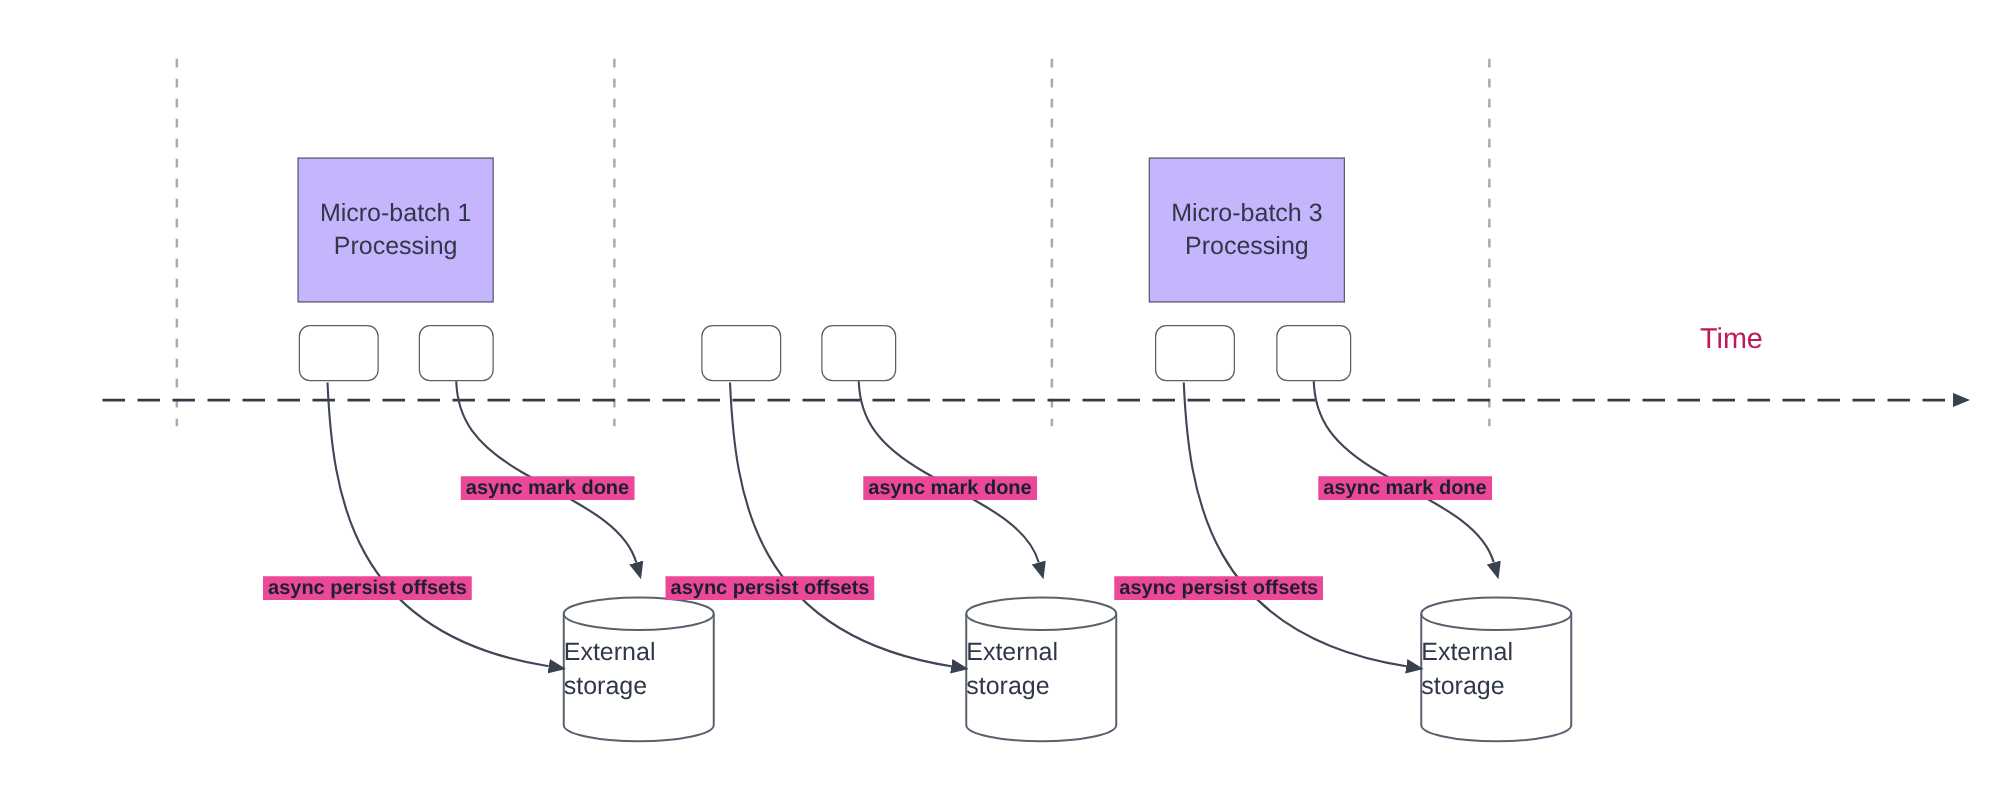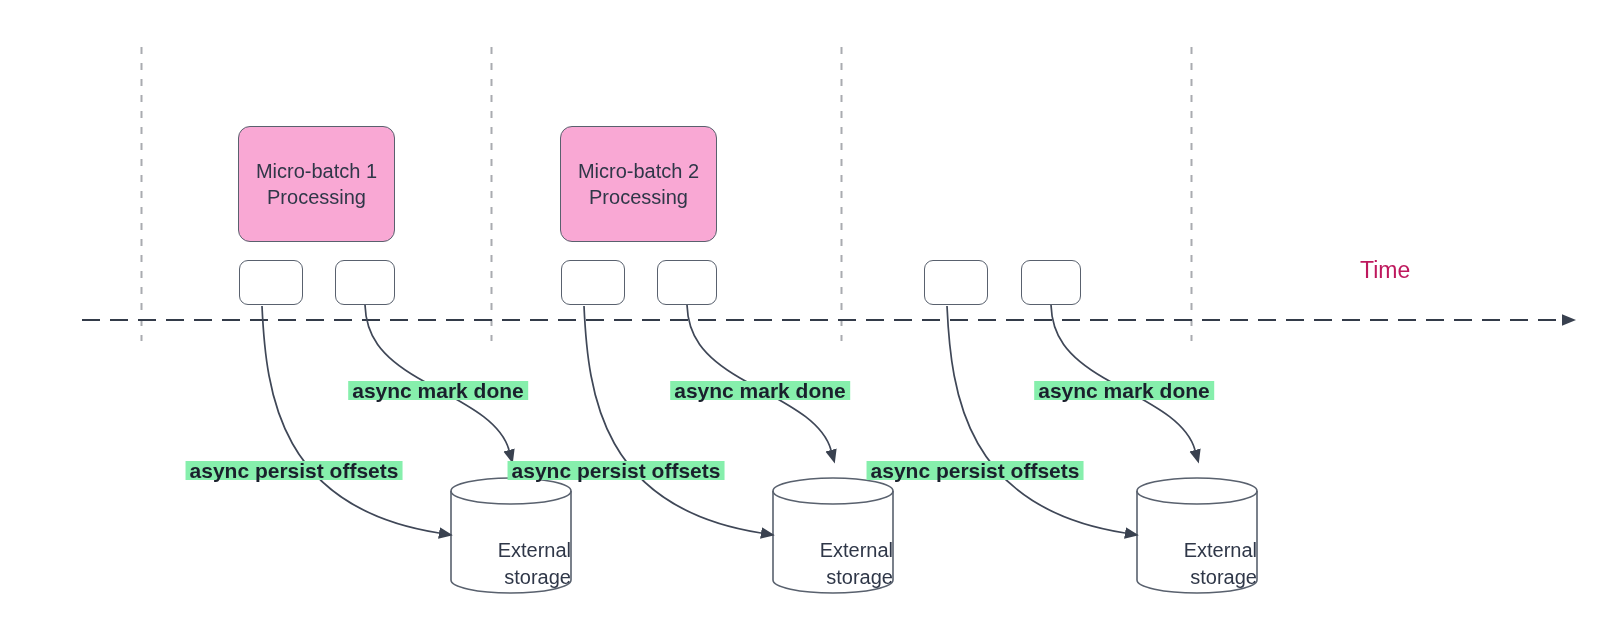--- a/index.html
+++ b/index.html
@@ -23,22 +23,22 @@
   .group { position: absolute; top: 0; height: 642px; width: 360px; }
   .g1 { left: 238px; }
   .g2 { left: 560px; }
   .g3 { left: 919px; }
 
   .proc-box {
     position: absolute;
     left: 0; top: 126px;
     width: 157px; height: 116px;
     border: 1.6px solid #59616e;
-    border-radius: 12px;
-    background: #f9a8d4;
+    border-radius: 0;
+    background: #c4b5fd;
     display: flex;
     align-items: center;
     justify-content: center;
     text-align: center;
     font-size: 20px;
     line-height: 26px;
     color: #2f3748;
     padding: 0 6px;
     box-sizing: border-box;
   }
@@ -50,36 +50,36 @@
     border-radius: 9px;
     background: #ffffff;
     box-sizing: border-box;
   }
   .small-a { left: 1px; width: 64px; }
   .small-b { left: 97px; width: 60px; }
 
   .conn-label {
     position: absolute;
     transform: translateX(-50%);
-    background: #86efac;
+    background: #ec4899;
     padding: 0 4px;
-    font-size: 21px;
+    font-size: 16px;
     font-weight: bold;
     color: #1a202c;
     white-space: nowrap;
     line-height: 19px;
   }
   .persist-label { left: 56px; top: 416px; margin-top: 45px; }
   .mark-label { left: 200px; top: 381px; }
 
   .storage-label {
     position: absolute;
-    left: 213px; top: 537px;
+    left: 213px; top: 509px;
     width: 120px;
-    text-align: right;
+    text-align: left;
     font-size: 20px;
     line-height: 27px;
     color: #2f3748;
   }
   .g3 .storage-label { left: 218px; }
 
   #time-label {
     position: absolute;
     left: 1360px; top: 257px;
     font-size: 23px;
@@ -132,31 +132,31 @@
       <span>Micro-batch 1 Processing</span>
     </div>
     <div class="small-box small-a"></div>
     <div class="small-box small-b"></div>
     <div class="conn-label persist-label">async persist offsets</div>
     <div class="conn-label mark-label">async mark done</div>
     <div class="storage-label">External storage</div>
   </div>
 
   <div class="group g2">
-    <div class="proc-box">
-      <span>Micro-batch 2 Processing</span>
-    </div>
     <div class="small-box small-a"></div>
     <div class="small-box small-b"></div>
     <div class="conn-label persist-label">async persist offsets</div>
     <div class="conn-label mark-label">async mark done</div>
     <div class="storage-label">External storage</div>
   </div>
 
   <div class="group g3">
+    <div class="proc-box">
+      <span>Micro-batch 3 Processing</span>
+    </div>
     <div class="small-box small-a" style="left:5px;"></div>
     <div class="small-box small-b" style="left:102px;"></div>
     <div class="conn-label persist-label">async persist offsets</div>
     <div class="conn-label mark-label" style="left:205px;">async mark done</div>
     <div class="storage-label">External storage</div>
   </div>
 
   <div id="time-label">Time</div>
 
 </div>

